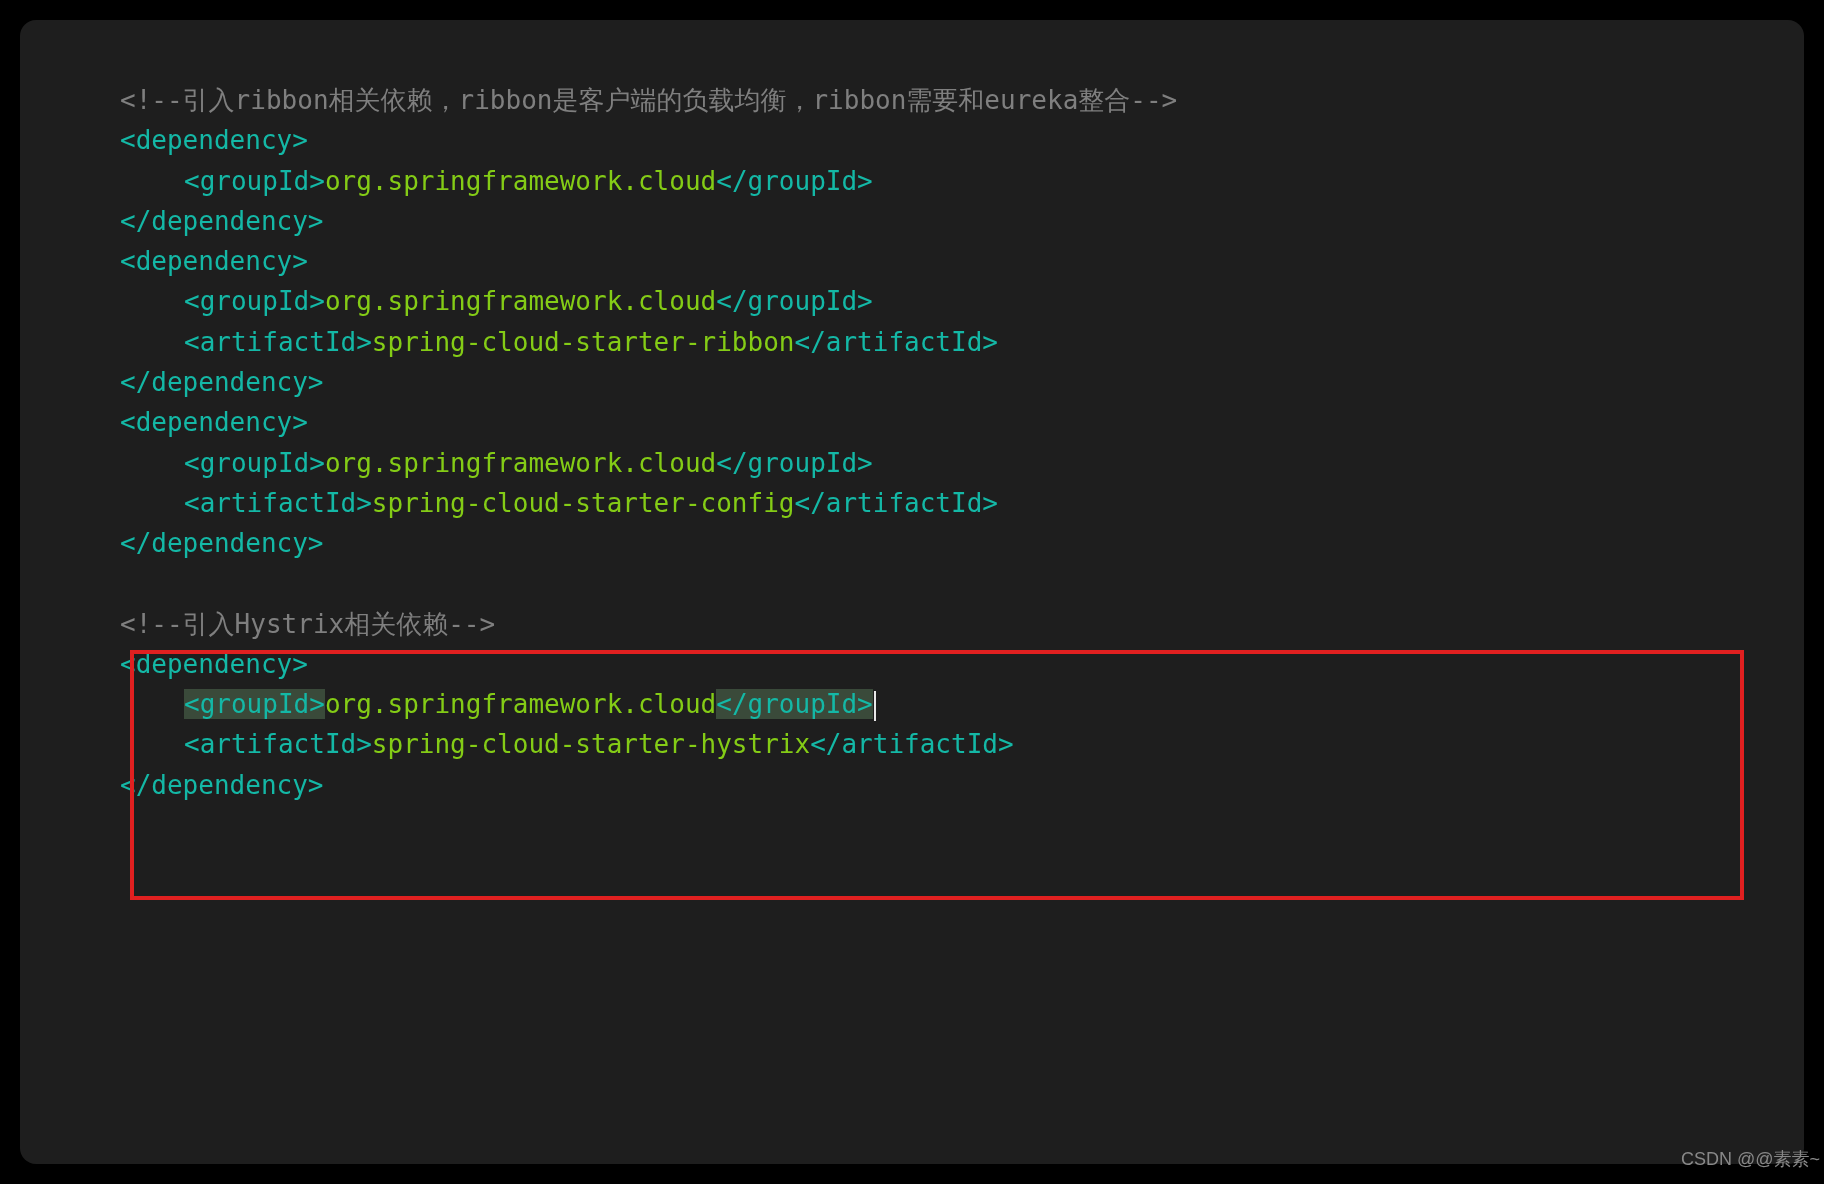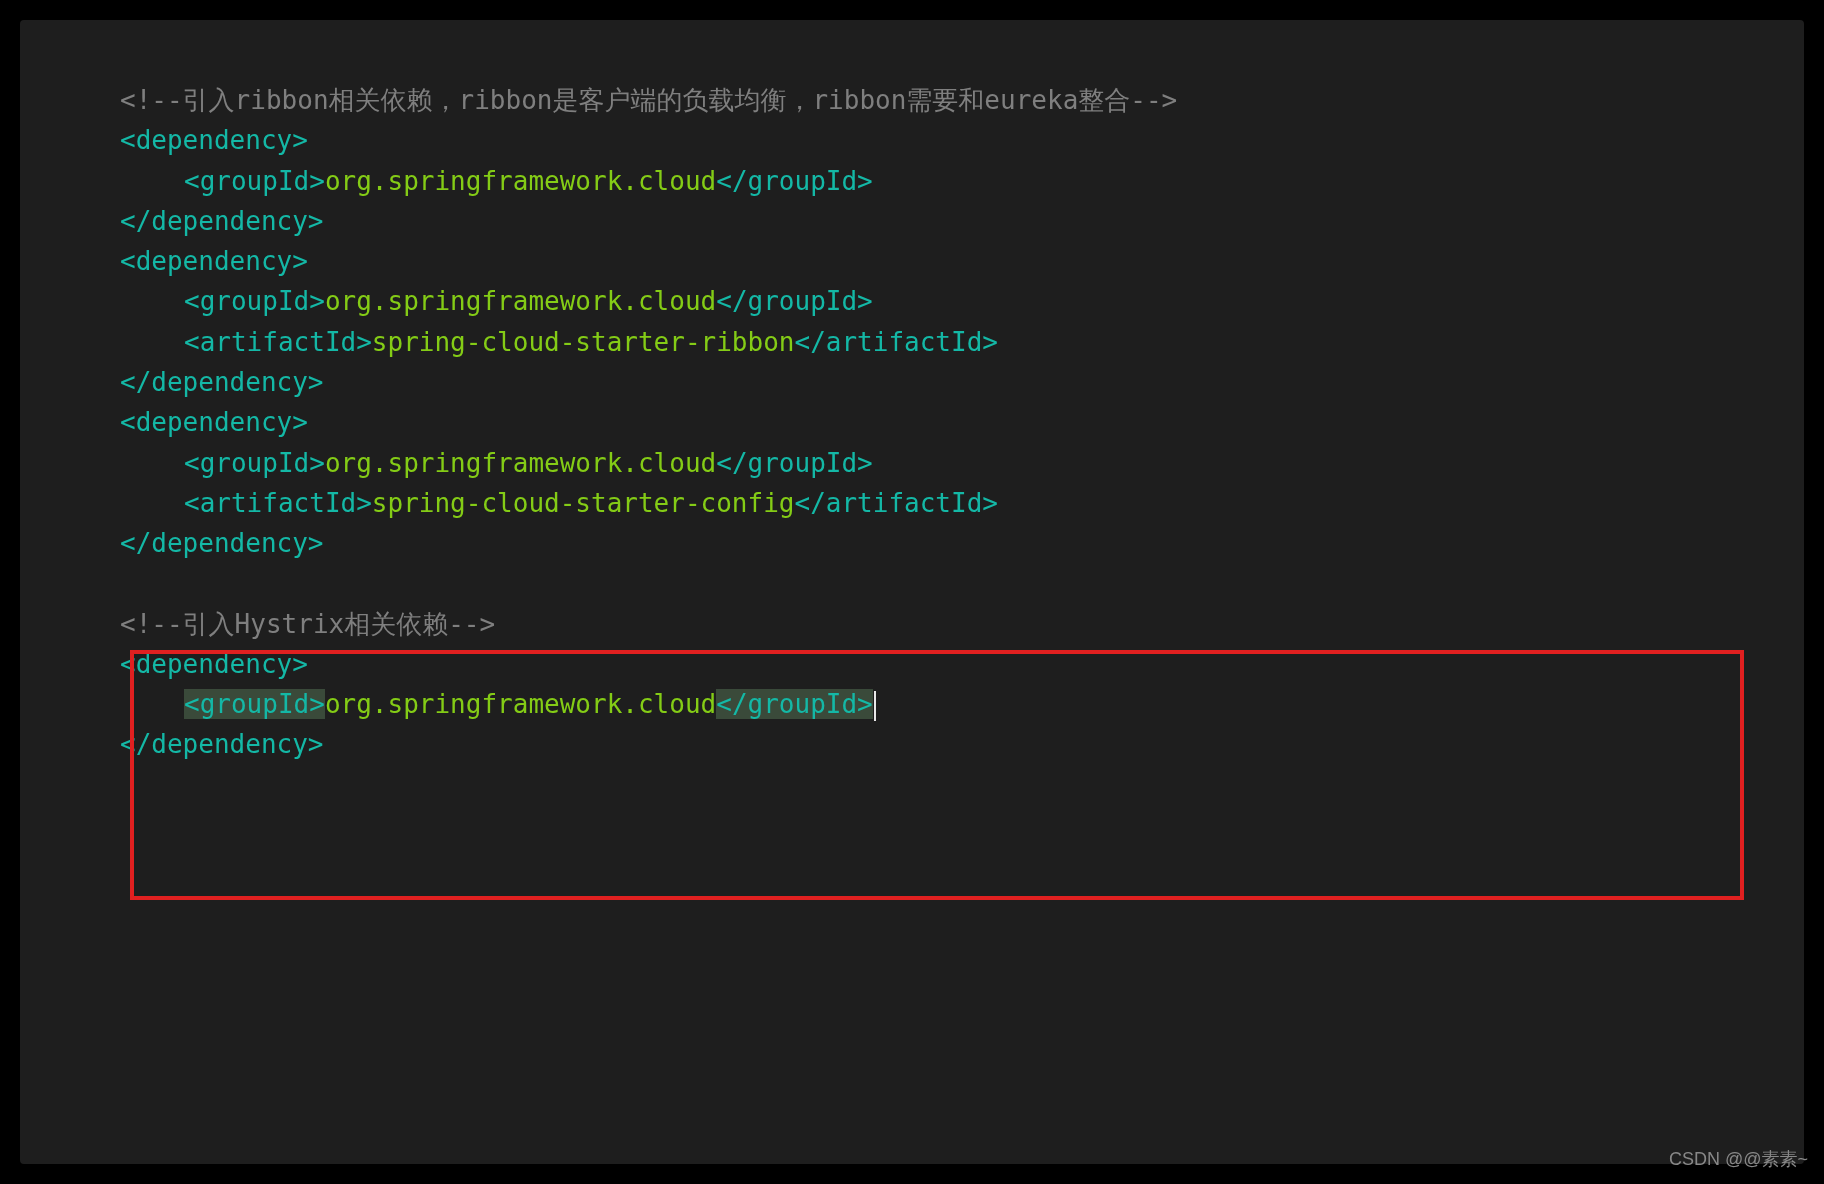--- a/index.html
+++ b/index.html
@@ -12,21 +12,21 @@
       width: 1824px;
       height: 1184px;
       font-family: "SF Mono", Menlo, Monaco, Consolas, monospace;
       font-size: 26px;
       line-height: 1.55;
       color: #d4d4d4;
       padding: 20px;
     }
     .window {
       background: #1e1e1e;
-      border-radius: 4px;
+      border-radius: 16px;
       padding: 60px 100px;
       width: 100%;
       height: 100%;
       box-shadow: 0 4px 30px rgba(0,0,0,0.5);
       position: relative;
     }
     .code-line {
       white-space: pre;
     }
     .comment {
@@ -56,21 +56,21 @@
     .cursor {
       border-right: 2px solid #e8e8e8;
       height: 30px;
       display: inline-block;
       vertical-align: middle;
       margin-left: 1px;
     }
     .watermark {
       position: absolute;
       bottom: 10px;
-      right: 16px;
+      right: 4px;
       color: #888;
       font-size: 18px;
       font-family: sans-serif;
     }
     .blank-line {
       height: 40px;
     }
   </style>
 </head>
 <body>
@@ -91,18 +91,19 @@
   <div class="code-line"><span class="tag">&lt;dependency&gt;</span></div>
   <div class="code-line indent1"><span class="tag">&lt;groupId&gt;</span><span class="text">org.springframework.cloud</span><span class="tag">&lt;/groupId&gt;</span></div>
   <div class="code-line indent1"><span class="tag">&lt;artifactId&gt;</span><span class="text">spring-cloud-starter-config</span><span class="tag">&lt;/artifactId&gt;</span></div>
   <div class="code-line"><span class="tag">&lt;/dependency&gt;</span></div>
 
   <div class="blank-line"></div>
 
   <div class="code-line"><span class="comment">&lt;!--引入Hystrix相关依赖--&gt;</span></div>
   <div class="code-line"><span class="tag">&lt;dependency&gt;</span></div>
   <div class="code-line indent1"><span class="tag selection">&lt;groupId&gt;</span><span class="text">org.springframework.cloud</span><span class="tag selection">&lt;/groupId&gt;</span><span class="cursor"></span></div>
+  <div class="code-line indent1"><span class="tag">&lt;artifactId&gt;</span><span class="text">spring-cloud-starter-hystrix</span><span class="tag">&lt;/artifactId&gt;</span></div>
   <div class="code-line"><span class="tag">&lt;/dependency&gt;</span></div>
 
   <div class="highlight-box"></div>
 </div>
 
 <div class="watermark">CSDN @@素素~</div>
 
 </body></html>

